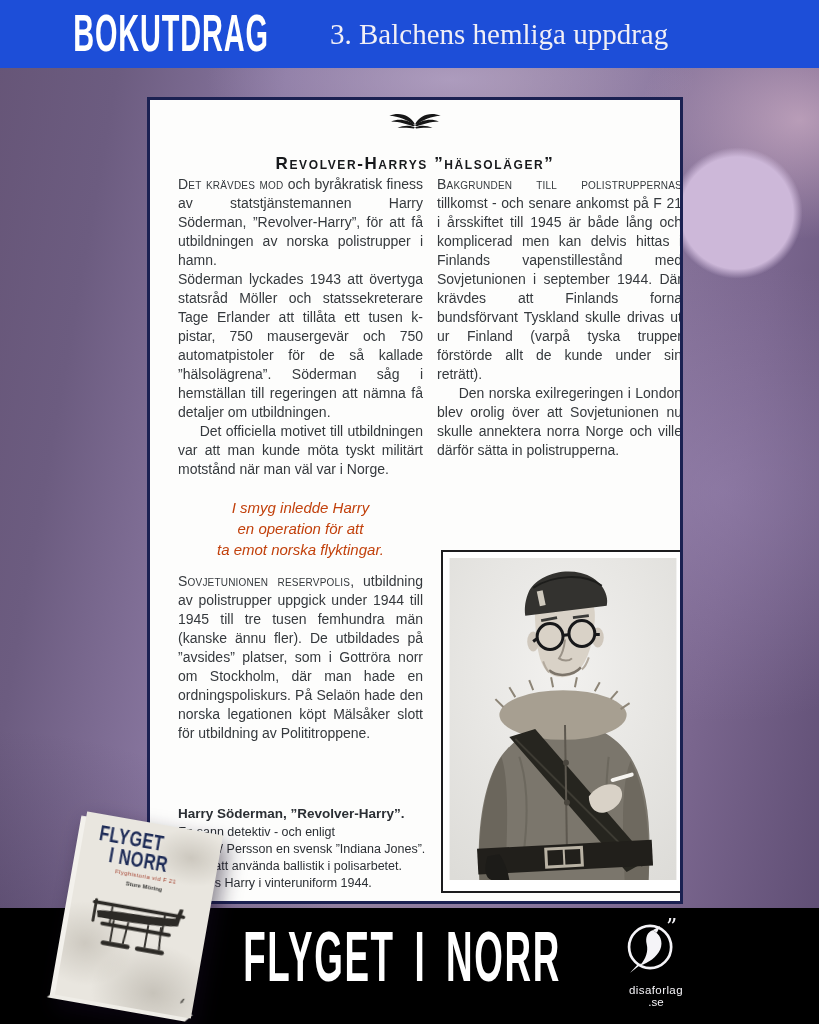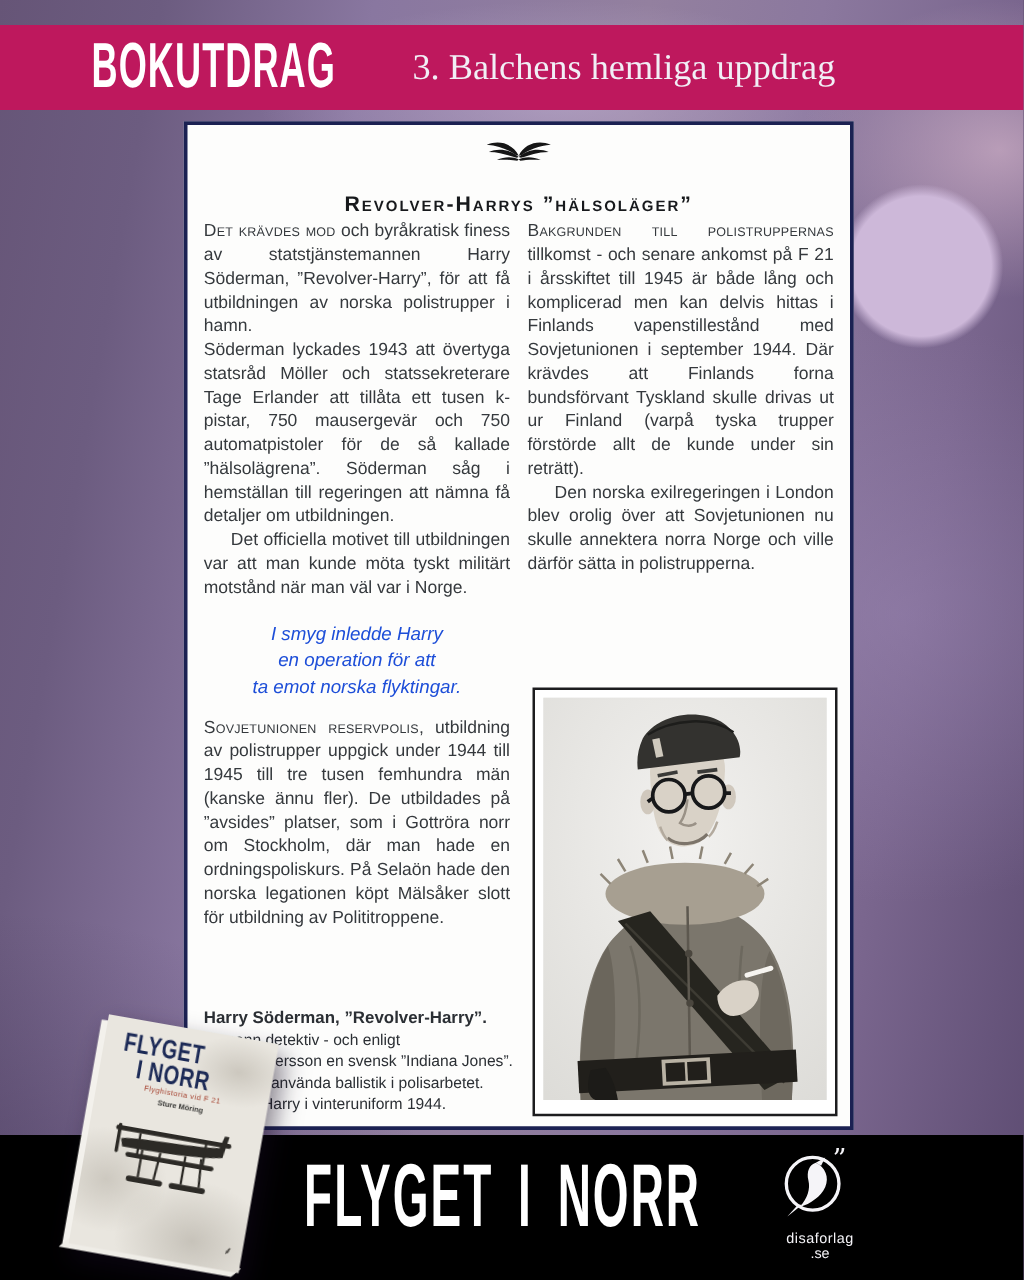--- a/index.html
+++ b/index.html
@@ -17,37 +17,37 @@
   .bg-fix{position:absolute;inset:0;
     background:
       radial-gradient(80px 80px at 737px 213px, #cdb8d9 0 70%, rgba(205,184,217,0) 82%),
       radial-gradient(230px 170px at 800px 120px, rgba(218,186,206,.65), rgba(218,186,206,0) 70%),
       radial-gradient(340px 110px at 55% 80px, rgba(196,180,214,.55), rgba(196,180,214,0) 72%),
       radial-gradient(420px 330px at 88% 48%, rgba(160,140,185,.45), rgba(160,140,185,0) 70%),
       radial-gradient(520px 420px at 0% 100%, rgba(55,42,75,.5), rgba(55,42,75,0) 70%),
       linear-gradient(100deg,#665577 0%,#6c5c80 13%,#8977a0 30%,#93809f 52%,#8b789e 66%,#7a668e 82%,#5d4c72 100%);}
   .cond{display:inline-block;transform:scale(.85,1.5);transform-origin:50% 52%;letter-spacing:1px;}
   
-  .top-banner{position:absolute;left:0;top:0;width:819px;height:68px;background:#be185d;
-    display:flex;align-items:center;z-index:4;margin-top:20px;}
+  .top-banner{position:absolute;left:0;top:0;width:819px;height:68px;background:#1d4ed8;
+    display:flex;align-items:center;z-index:4;}
   .brand{margin-left:56px;color:#fff;font-weight:bold;font-size:34px;white-space:nowrap;}
   .chapter{margin-left:44px;color:#f1eff6;font-family:"Liberation Serif",serif;font-size:29px;white-space:nowrap;}
   
   .page{position:absolute;left:147px;top:97px;width:536px;height:807px;box-sizing:border-box;
-    background:#fdfdfc;border:3px solid #1b2152;z-index:2;overflow:hidden;padding:0 13px;}
+    background:#fdfdfc;border:3px solid #1b2152;z-index:2;overflow:hidden;padding:0 28px;}
   .ornament{text-align:center;margin-top:11px;height:20px;}
   .page-title{margin:23px 0 0;text-align:center;font-variant:small-caps;font-weight:600;
     font-size:17px;letter-spacing:1.6px;color:#17191c;}
   .cols{display:flex;gap:14px;margin-top:1px;}
   .col{width:245px;font-size:14px;line-height:19px;text-align:justify;color:#35393d;}
   .col p{margin:0;}
   .lead{font-variant:small-caps;letter-spacing:.2px;}
   .indent{text-indent:1.55em;}
   .pullquote{margin:18px 0 12px;text-align:center;font-style:italic;font-size:15px;
-    line-height:21px;color:#1d4ed8;}
+    line-height:21px;color:#c2410c;}
   .caption{margin-top:62px;text-align:left;font-size:12.5px;line-height:17px;color:#2b2f34;}
   .caption div{white-space:nowrap;}
   .cap-title{font-weight:bold;font-size:13.5px;margin-bottom:2px;}
   .photo{margin:90px 0 0 4px;width:244px;box-sizing:border-box;border:2px solid #1c1c1e;
     background:#fff;padding:6px;}
   
   .bottom-banner{position:absolute;left:0;top:908px;width:819px;height:116px;background:#000000;
     z-index:3;}
   .brand-big{position:absolute;left:50%;top:48px;transform:translate(-52%,-50%) scale(.8,1.55);
     color:#fff;font-weight:bold;font-size:46px;letter-spacing:2px;word-spacing:10px;white-space:nowrap;}

